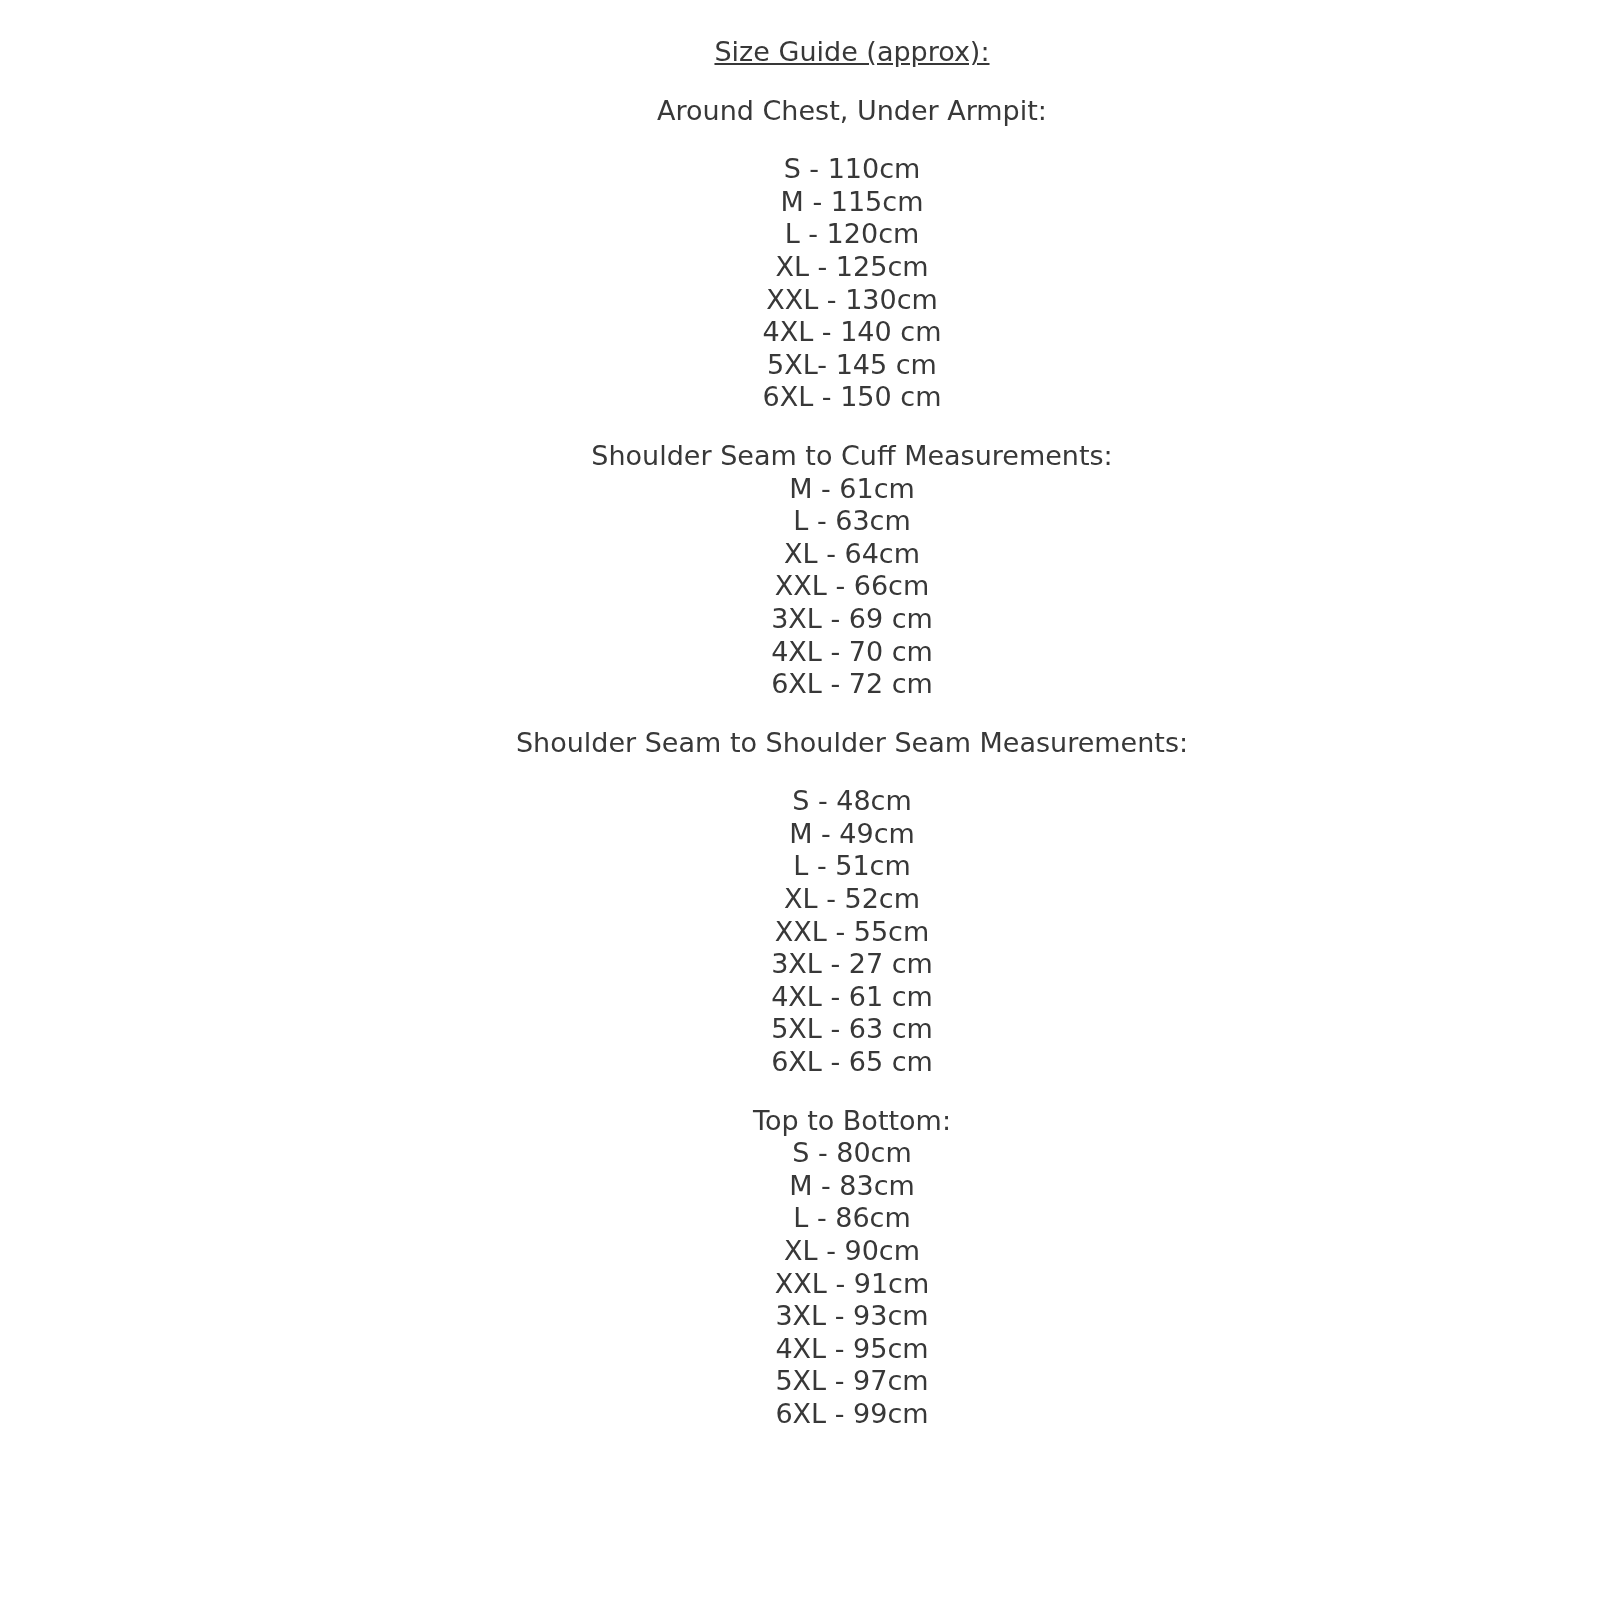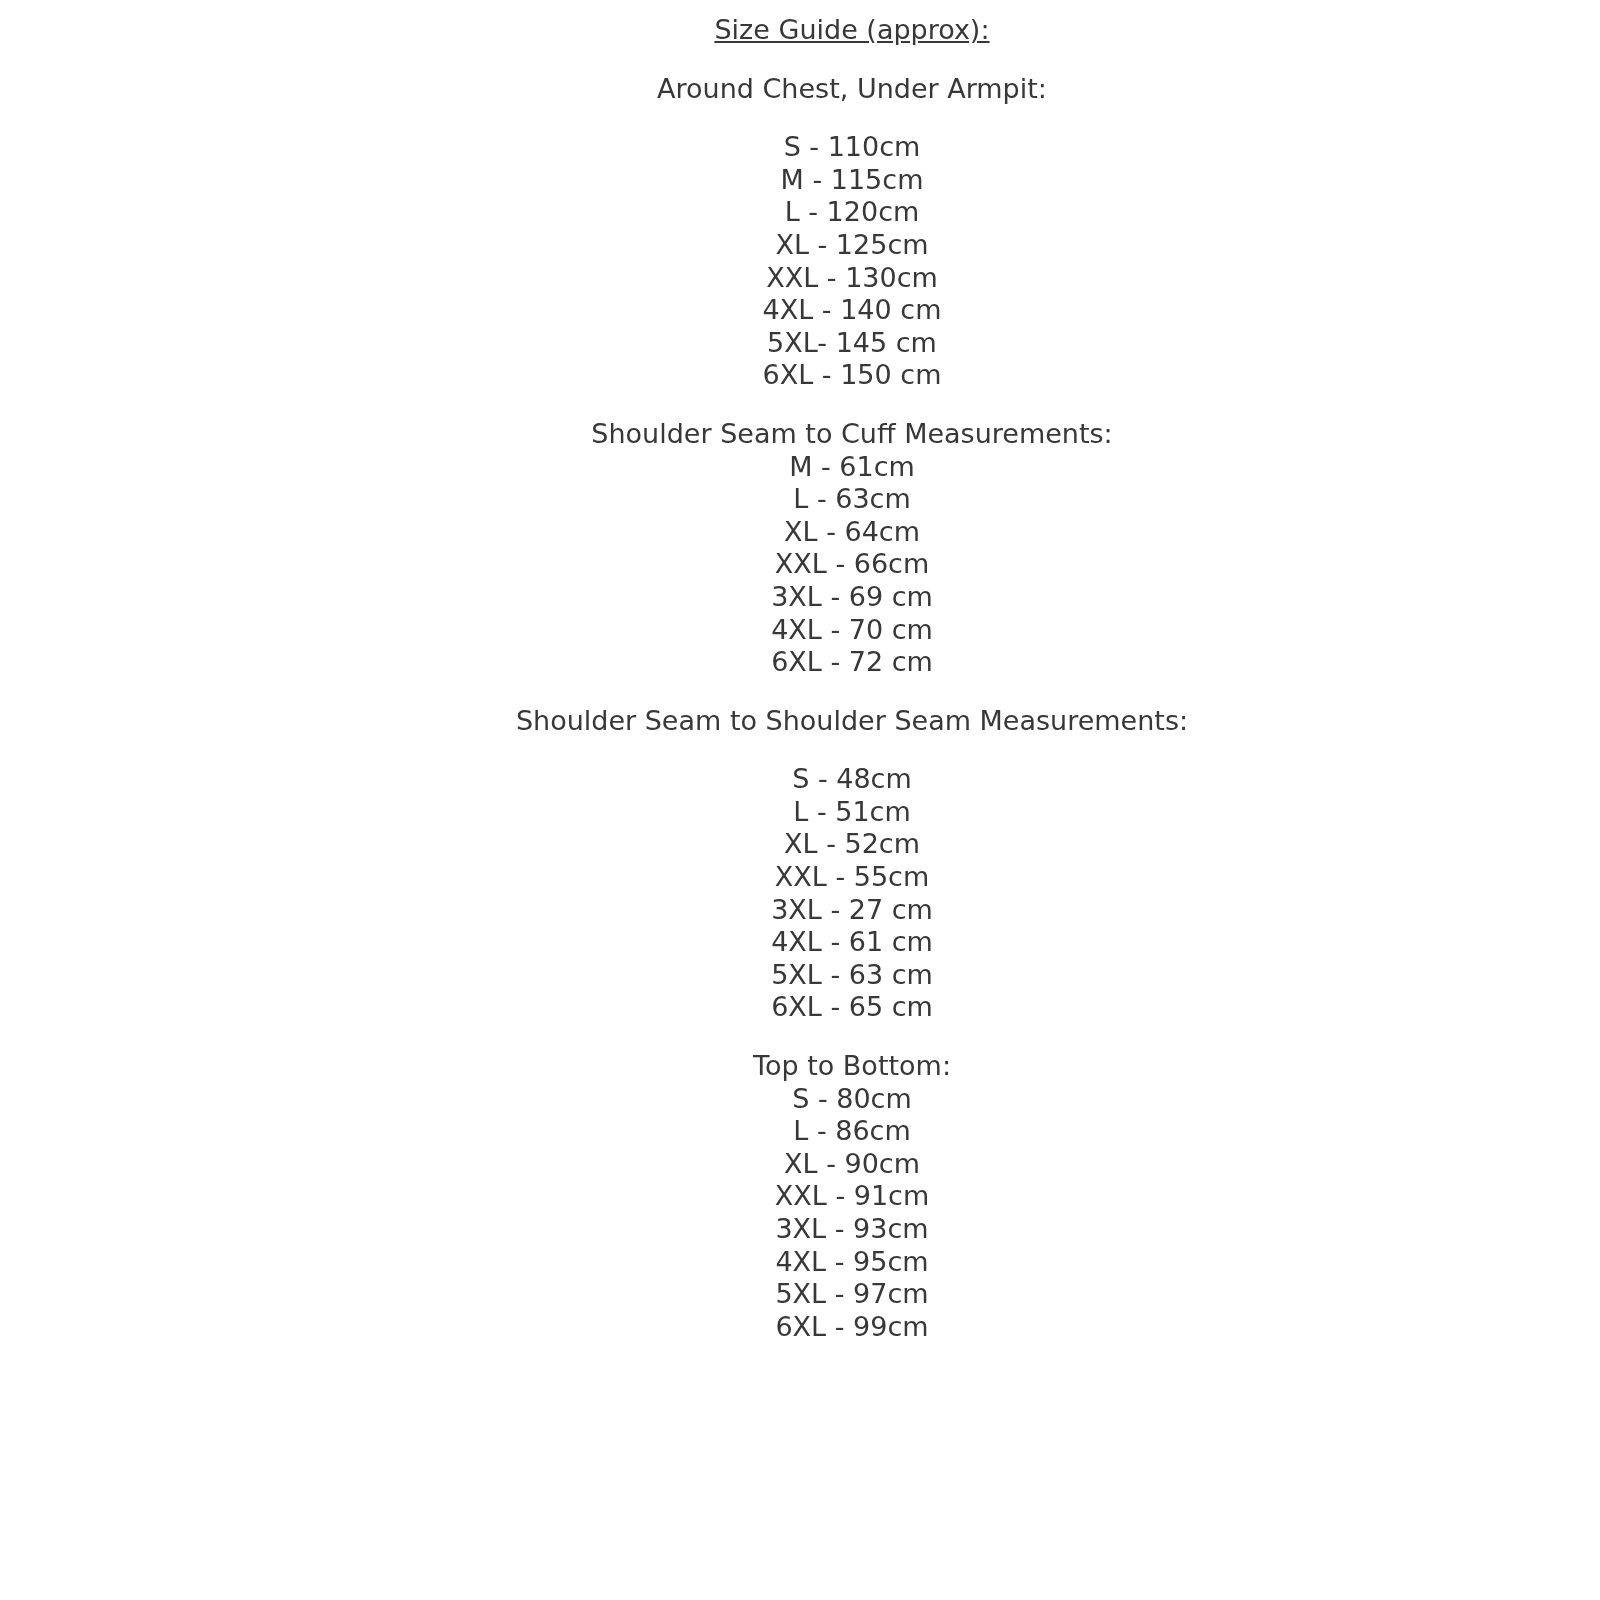--- a/index.html
+++ b/index.html
@@ -5,21 +5,21 @@
   html, body {
     margin: 0;
     padding: 0;
     background: #ffffff;
   }
   .page {
     position: relative;
     width: 1600px;
     height: 1600px;
     box-sizing: border-box;
-    padding-top: 14px;
+    padding-top: 36px;
     padding-left: 104px; 
     overflow: hidden;
     font-family: "DejaVu Sans", "Liberation Sans", sans-serif;
     font-size: 27px;
     line-height: 32.6px;
     color: #383838;
     text-align: center;
     -webkit-font-smoothing: antialiased;
   }
   .block { margin: 0; }
@@ -59,32 +59,34 @@
     <div class="line">3XL - 69 cm</div>
     <div class="line">4XL - 70 cm</div>
     <div class="line">6XL - 72 cm</div>
   </div>
 
   <div class="block">
     <div class="line">Shoulder Seam to Shoulder Seam Measurements:</div>
   </div>
   <div class="block">
     <div class="line">S - 48cm</div>
+    <div class="line">M - 49cm</div>
     <div class="line">L - 51cm</div>
     <div class="line">XL - 52cm</div>
     <div class="line">XXL - 55cm</div>
     <div class="line">3XL - 27 cm</div>
     <div class="line">4XL - 61 cm</div>
     <div class="line">5XL - 63 cm</div>
     <div class="line">6XL - 65 cm</div>
   </div>
 
   <div class="block">
     <div class="line">Top to Bottom:</div>
     <div class="line">S - 80cm</div>
+    <div class="line">M - 83cm</div>
     <div class="line">L - 86cm</div>
     <div class="line">XL - 90cm</div>
     <div class="line">XXL - 91cm</div>
     <div class="line">3XL - 93cm</div>
     <div class="line">4XL - 95cm</div>
     <div class="line">5XL - 97cm</div>
     <div class="line">6XL - 99cm</div>
   </div>
 
 </div>

